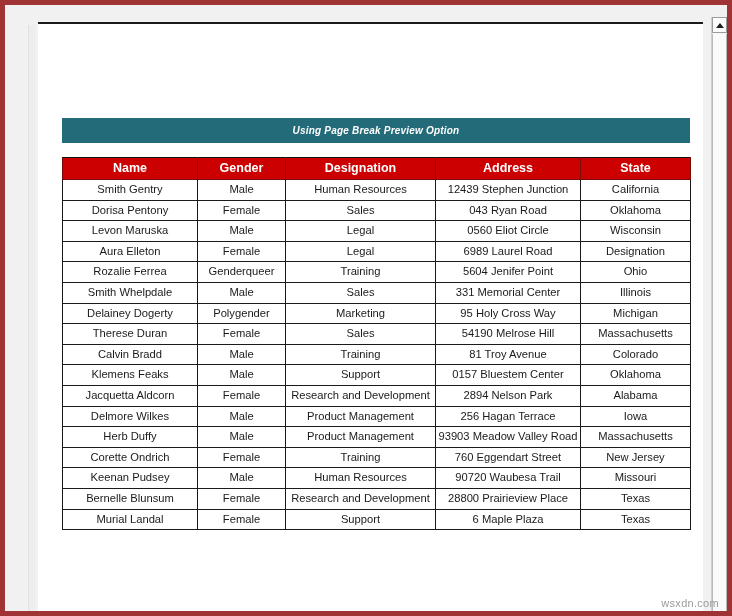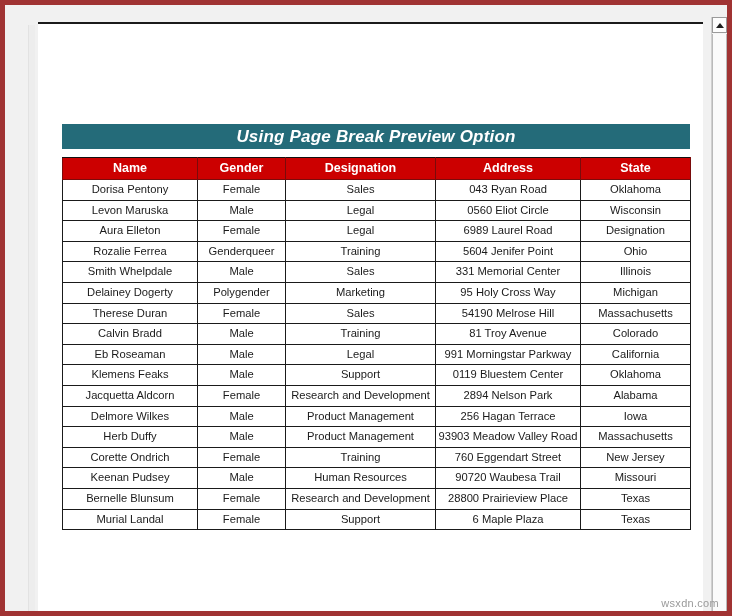--- a/index.html
+++ b/index.html
@@ -63,26 +63,25 @@
   #sheet-title-banner {
     position: absolute;
     left: 24px;
     top: 94px;
     width: 628px;
     height: 25px;
     background: #246b79;
     color: #ffffff;
     font-weight: bold;
     font-style: italic;
-    font-size: 17px;
+    font-size: 10px;
     display: flex;
     align-items: center;
     justify-content: center;
     letter-spacing: 0.2px;
-    margin-top: 6px;
   }
 
   
   #data-table-wrap {
     position: absolute;
     left: 24px;
     top: 133px;
     width: 628px;
   }
   table#data-table {
@@ -207,20 +206,27 @@
             <tr>
               <th>Name</th>
               <th>Gender</th>
               <th>Designation</th>
               <th>Address</th>
               <th>State</th>
             </tr>
           </thead>
           <tbody id="table-body">
               <tr>
+                <td>Smith Gentry</td>
+                <td>Male</td>
+                <td>Human Resources</td>
+                <td>12439 Stephen Junction</td>
+                <td>California</td>
+              </tr>
+              <tr>
                 <td>Dorisa Pentony</td>
                 <td>Female</td>
                 <td>Sales</td>
                 <td>043 Ryan Road</td>
                 <td>Oklahoma</td>
               </tr>
               <tr>
                 <td>Levon Maruska</td>
                 <td>Male</td>
                 <td>Legal</td>
@@ -263,31 +269,24 @@
                 <td>Massachusetts</td>
               </tr>
               <tr>
                 <td>Calvin Bradd</td>
                 <td>Male</td>
                 <td>Training</td>
                 <td>81 Troy Avenue</td>
                 <td>Colorado</td>
               </tr>
               <tr>
-                <td>Eb Roseaman</td>
-                <td>Male</td>
-                <td>Legal</td>
-                <td>991 Morningstar Parkway</td>
-                <td>California</td>
-              </tr>
-              <tr>
                 <td>Klemens Feaks</td>
                 <td>Male</td>
                 <td>Support</td>
-                <td>0119 Bluestem Center</td>
+                <td>0157 Bluestem Center</td>
                 <td>Oklahoma</td>
               </tr>
               <tr>
                 <td>Jacquetta Aldcorn</td>
                 <td>Female</td>
                 <td>Research and Development</td>
                 <td>2894 Nelson Park</td>
                 <td>Alabama</td>
               </tr>
               <tr>

